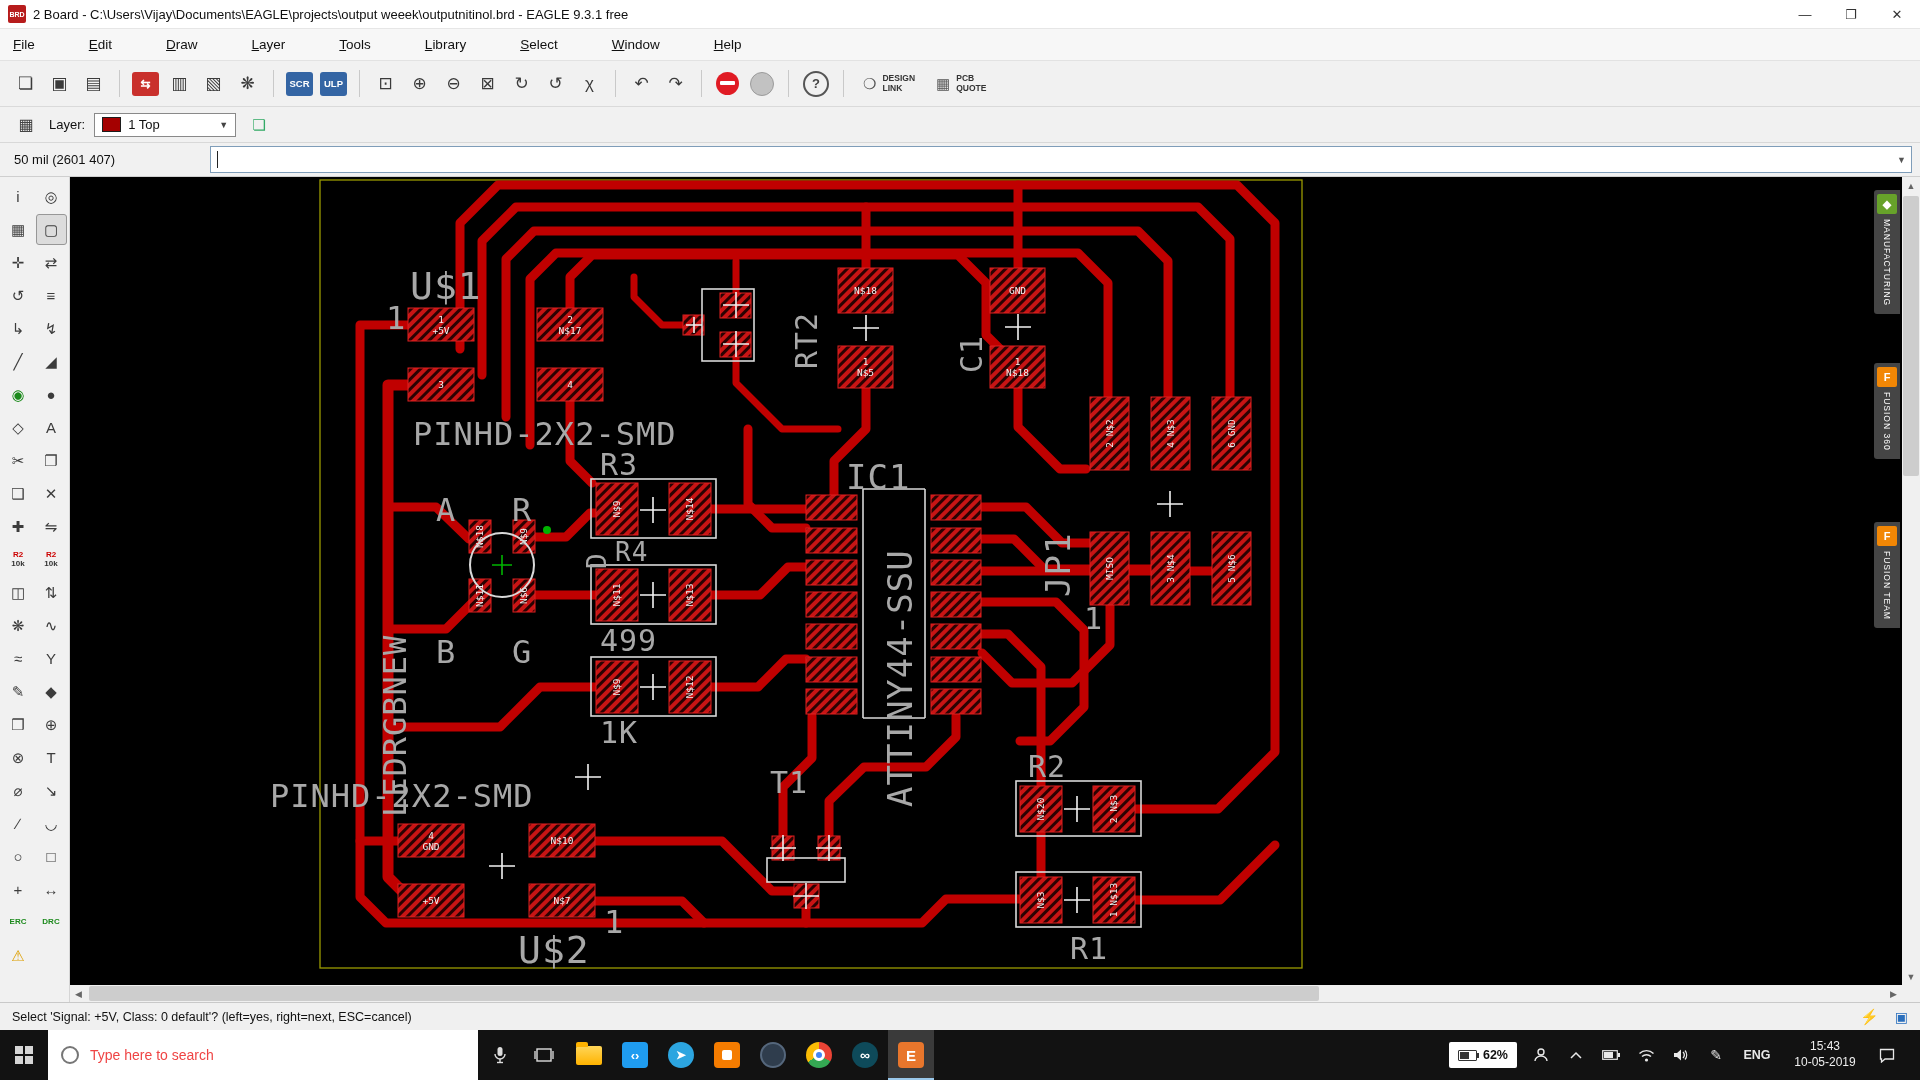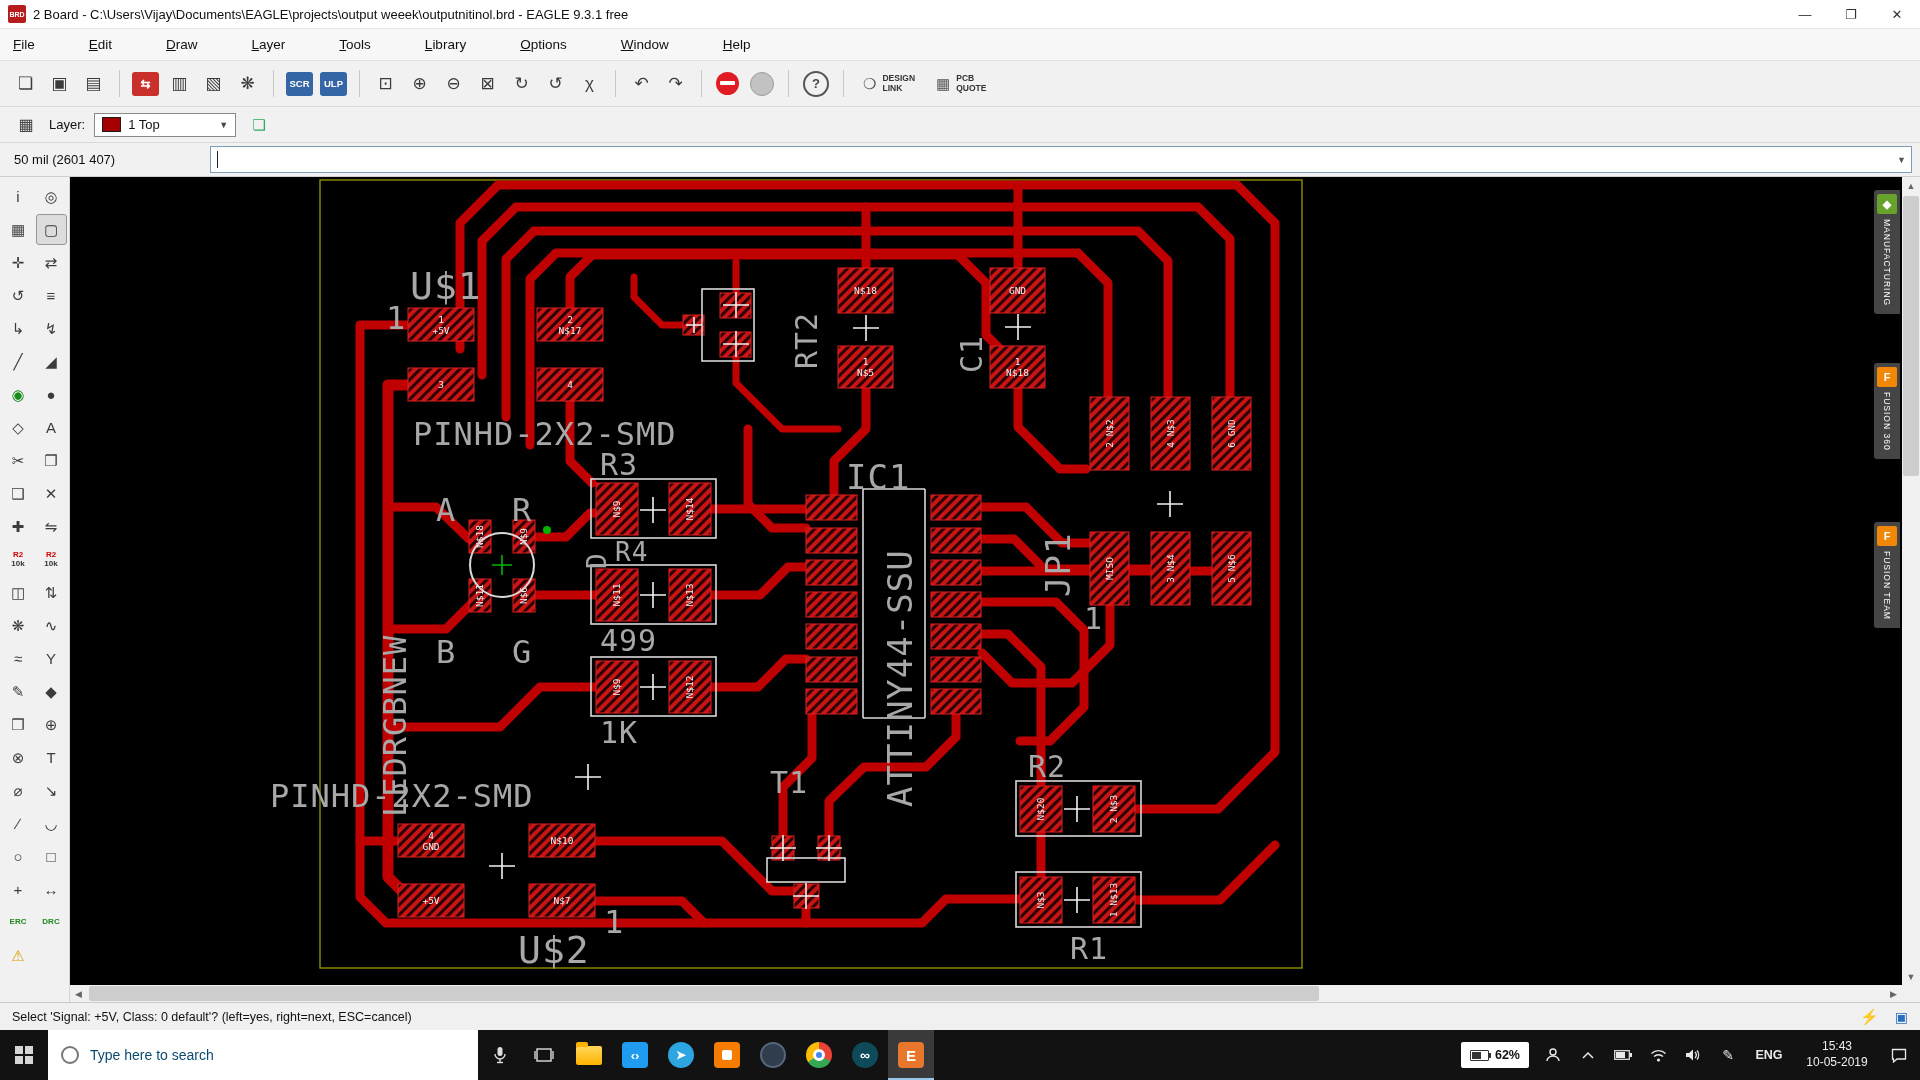--- a/index.html
+++ b/index.html
@@ -100,39 +100,39 @@
   .zap{color:#27a327;font-size:15px;}
   .blue-ic{color:#2a6fbd;font-size:14px;}
 
   
   .taskbar{position:absolute;top:1030px;left:0;width:1920px;height:50px;background:#121212;
     display:flex;align-items:center;color:#eee;}
   .tb-start{width:48px;height:50px;display:flex;align-items:center;justify-content:center;}
   .win-logo{display:grid;grid-template-columns:8px 8px;grid-gap:2px;}
   .win-logo span{width:8px;height:8px;background:#d6d6d6;display:block;}
   .search{width:430px;height:50px;background:#fff;display:flex;align-items:center;gap:11px;
-    padding:0 13px;box-sizing:border-box;color:#0c4a6e;font-size:14px;}
+    padding:0 13px;box-sizing:border-box;color:#ef4444;font-size:14px;}
   .cortana{width:18px;height:18px;border:2px solid #767676;border-radius:50%;box-sizing:border-box;flex:0 0 auto;}
   .tb-icon-btn{width:44px;height:50px;display:flex;align-items:center;justify-content:center;}
   .tb-app{width:46px;height:50px;display:flex;align-items:center;justify-content:center;position:relative;}
   .tb-app.active{background:#3a3a3a;box-shadow:inset 0 -2px 0 #9ac8ea;}
   .icon-base{width:26px;height:26px;border-radius:4px;display:flex;align-items:center;justify-content:center;
     color:#fff;font-weight:bold;box-sizing:border-box;}
   .icon-folder{width:26px;height:19px;background:linear-gradient(#ffd659,#ffb300);border-radius:2px;position:relative;}
   .icon-folder::before{content:"";position:absolute;top:-4px;left:0;width:12px;height:5px;background:#ffb300;border-radius:2px 2px 0 0;}
   .icon-vscode{background:#1f9cf0;font-size:13px;}
   .icon-telegram{background:#2ca5e0;border-radius:50%;font-size:12px;}
   .icon-orange{background:#f57c00;}
   .icon-orange::after{content:"";width:10px;height:10px;background:#fff;border-radius:2px;}
   .icon-dark{background:#2f3d4d;border-radius:50%;border:2px solid #55677c;}
   .icon-chrome{border-radius:50%;background:conic-gradient(#ea4335 0 33%,#34a853 33% 66%,#fbbc05 66% 100%);position:relative;}
   .icon-chrome::after{content:"";position:absolute;inset:7px;background:#4285f4;border:3px solid #fff;border-radius:50%;}
   .icon-infinity{background:#0e4a5a;border-radius:50%;font-size:14px;}
   .icon-eagle{background:#e8762c;font-size:15px;}
-  .tb-right{margin-left:auto;display:flex;align-items:center;gap:13px;padding-right:10px;}
+  .tb-right{margin-left:auto;display:flex;align-items:center;gap:13px;padding-right:22px;}
   .batt-pill{background:#fff;color:#111;border-radius:2px;height:26px;padding:0 9px;display:flex;
     align-items:center;gap:6px;font-size:12.5px;font-weight:bold;}
   .batt-ic{width:17px;height:9px;border:1px solid #333;border-radius:1px;position:relative;}
   .batt-ic::before{content:"";position:absolute;left:1px;top:1px;bottom:1px;width:9px;background:#333;}
   .batt-ic::after{content:"";position:absolute;right:-3px;top:2px;width:2px;height:5px;background:#333;}
   .tray{display:flex;align-items:center;justify-content:center;width:22px;height:40px;color:#e8e8e8;font-size:14px;}
   .clock{display:flex;flex-direction:column;align-items:center;font-size:12px;line-height:1.3;width:76px;}
 </style>
 </head>
 <body>
@@ -147,21 +147,21 @@
   </div>
 </div>
 
 <div class="menubar" id="menubar">
     <div class="menu-item">File</div>
     <div class="menu-item">Edit</div>
     <div class="menu-item">Draw</div>
     <div class="menu-item">Layer</div>
     <div class="menu-item">Tools</div>
     <div class="menu-item">Library</div>
-    <div class="menu-item">Options</div>
+    <div class="menu-item">Select</div>
     <div class="menu-item">Window</div>
     <div class="menu-item">Help</div>
   </div>
 
 <div class="toolbar" id="toolbar">
     <div class="tb-btn">❏</div>
     <div class="tb-btn">▣</div>
     <div class="tb-btn">▤</div>
     <div class="tb-sep"></div>
     <div class="tb-tile red">⇆</div>

